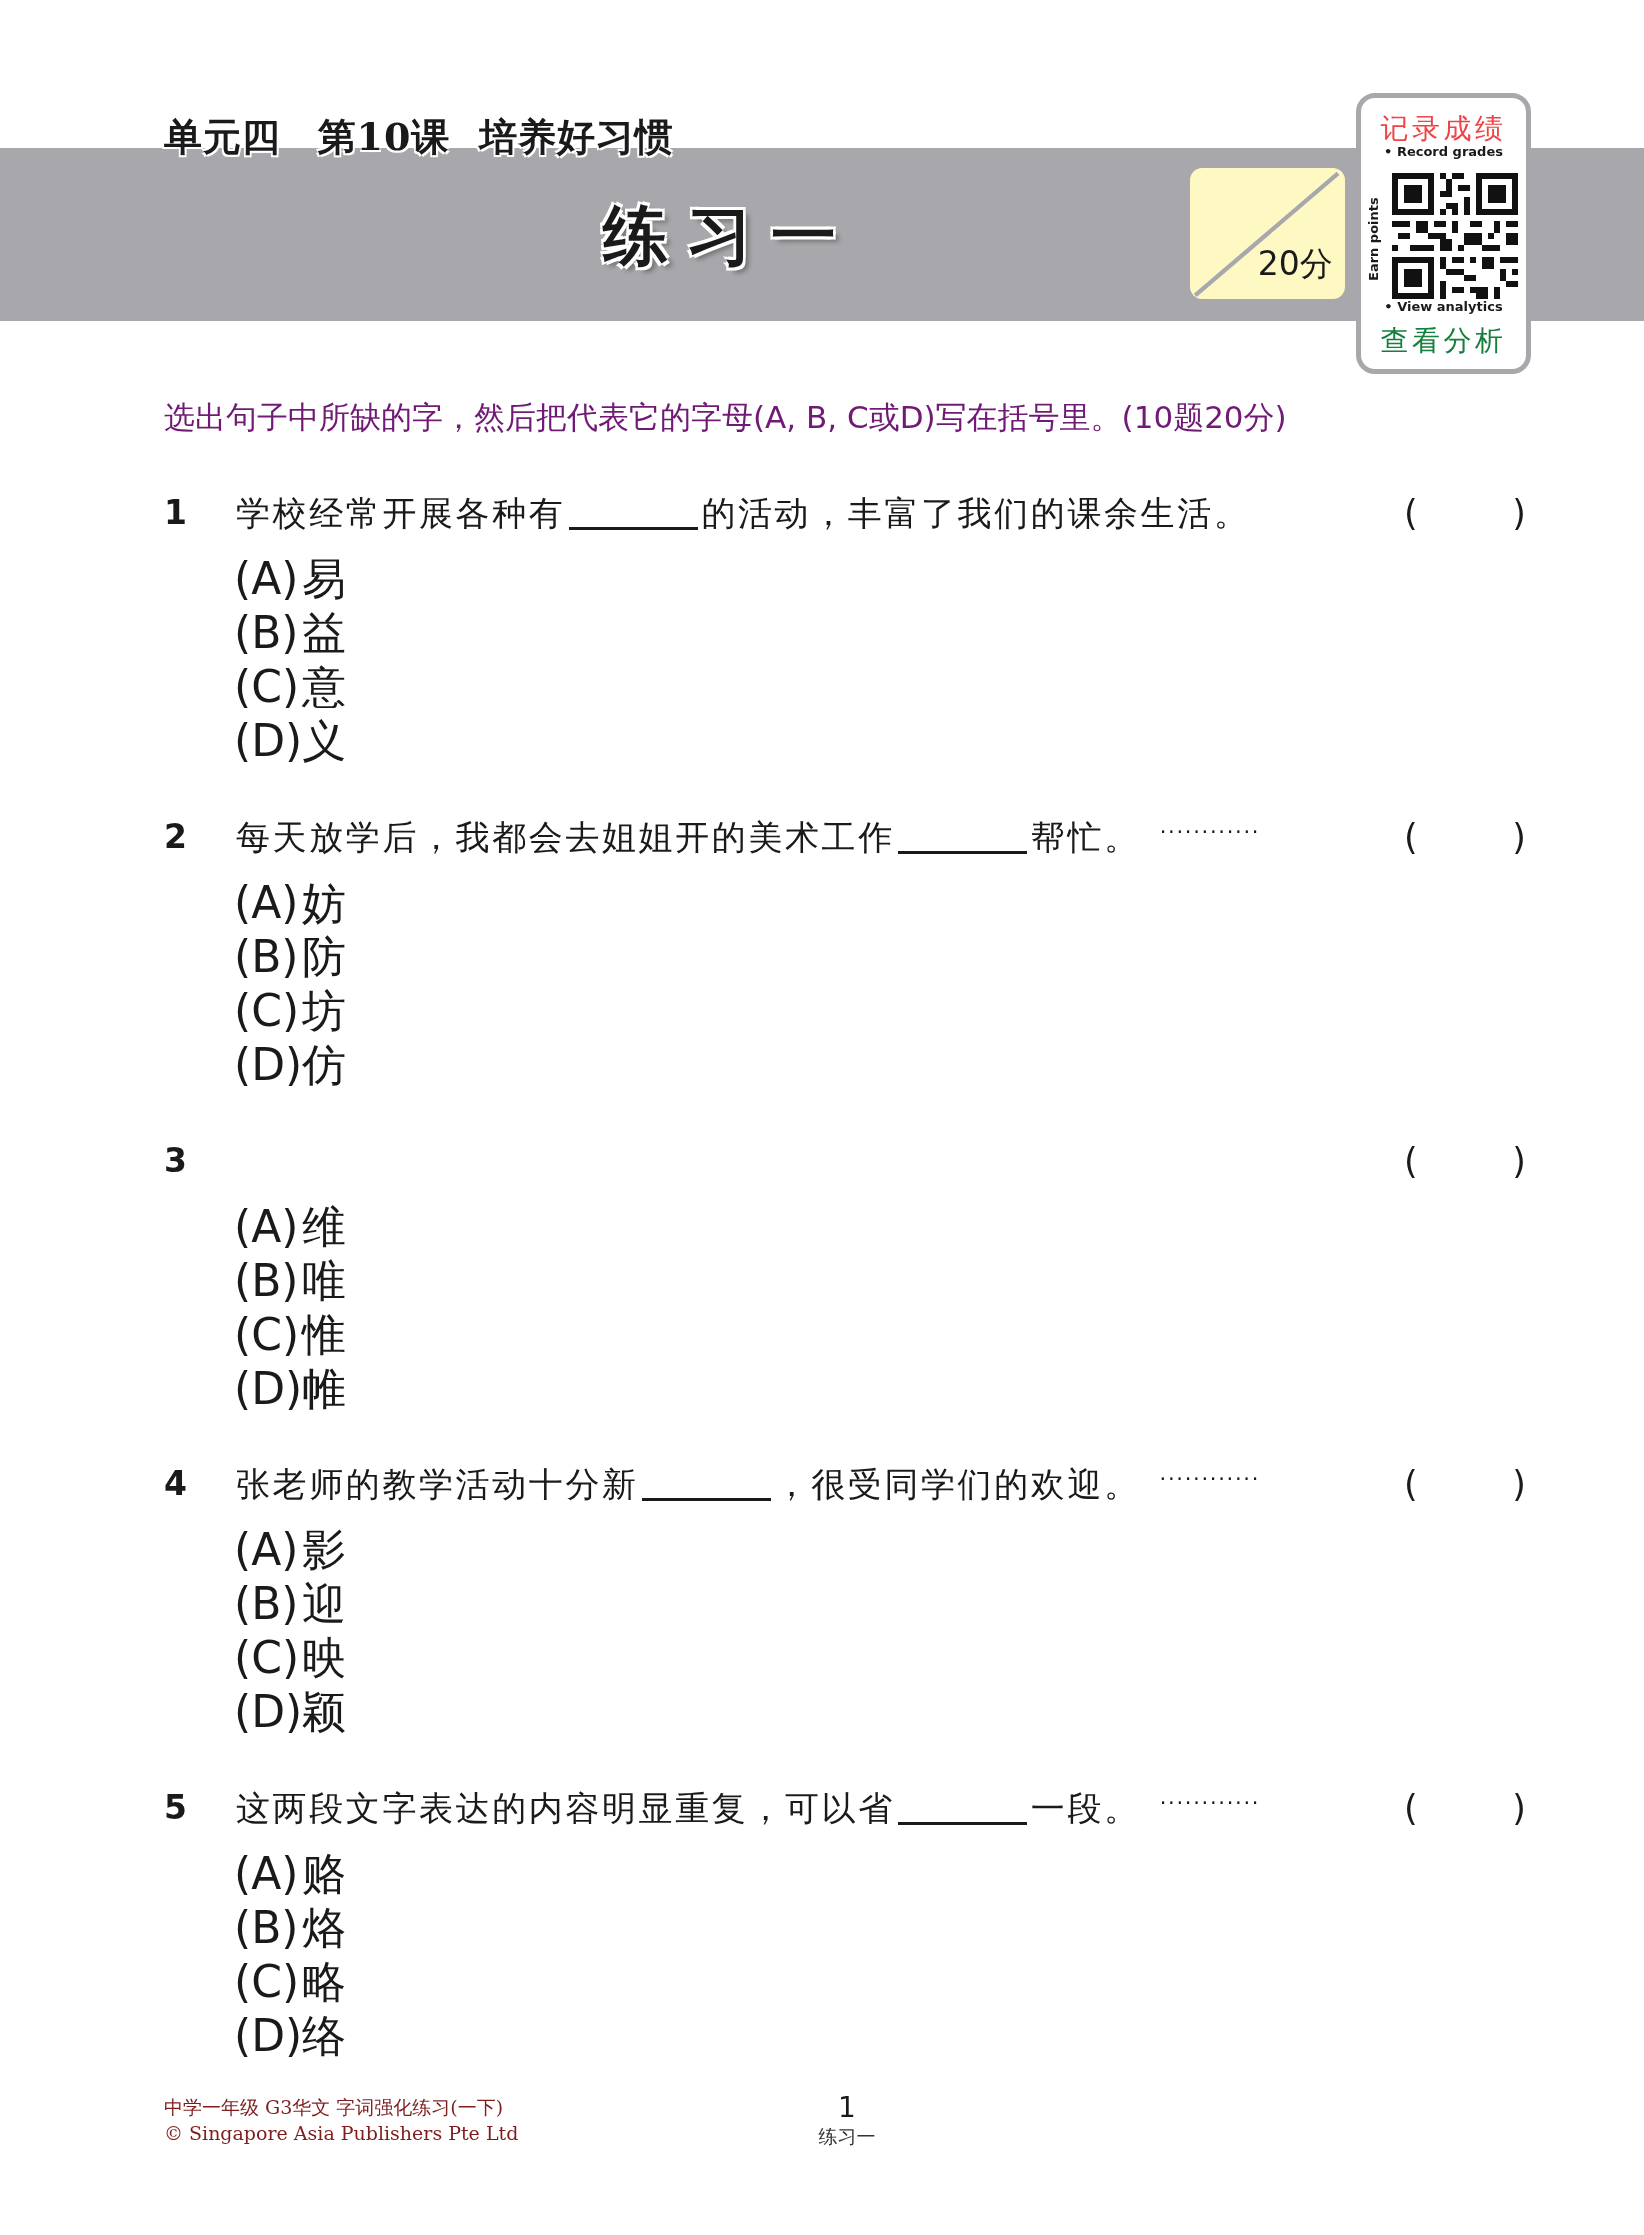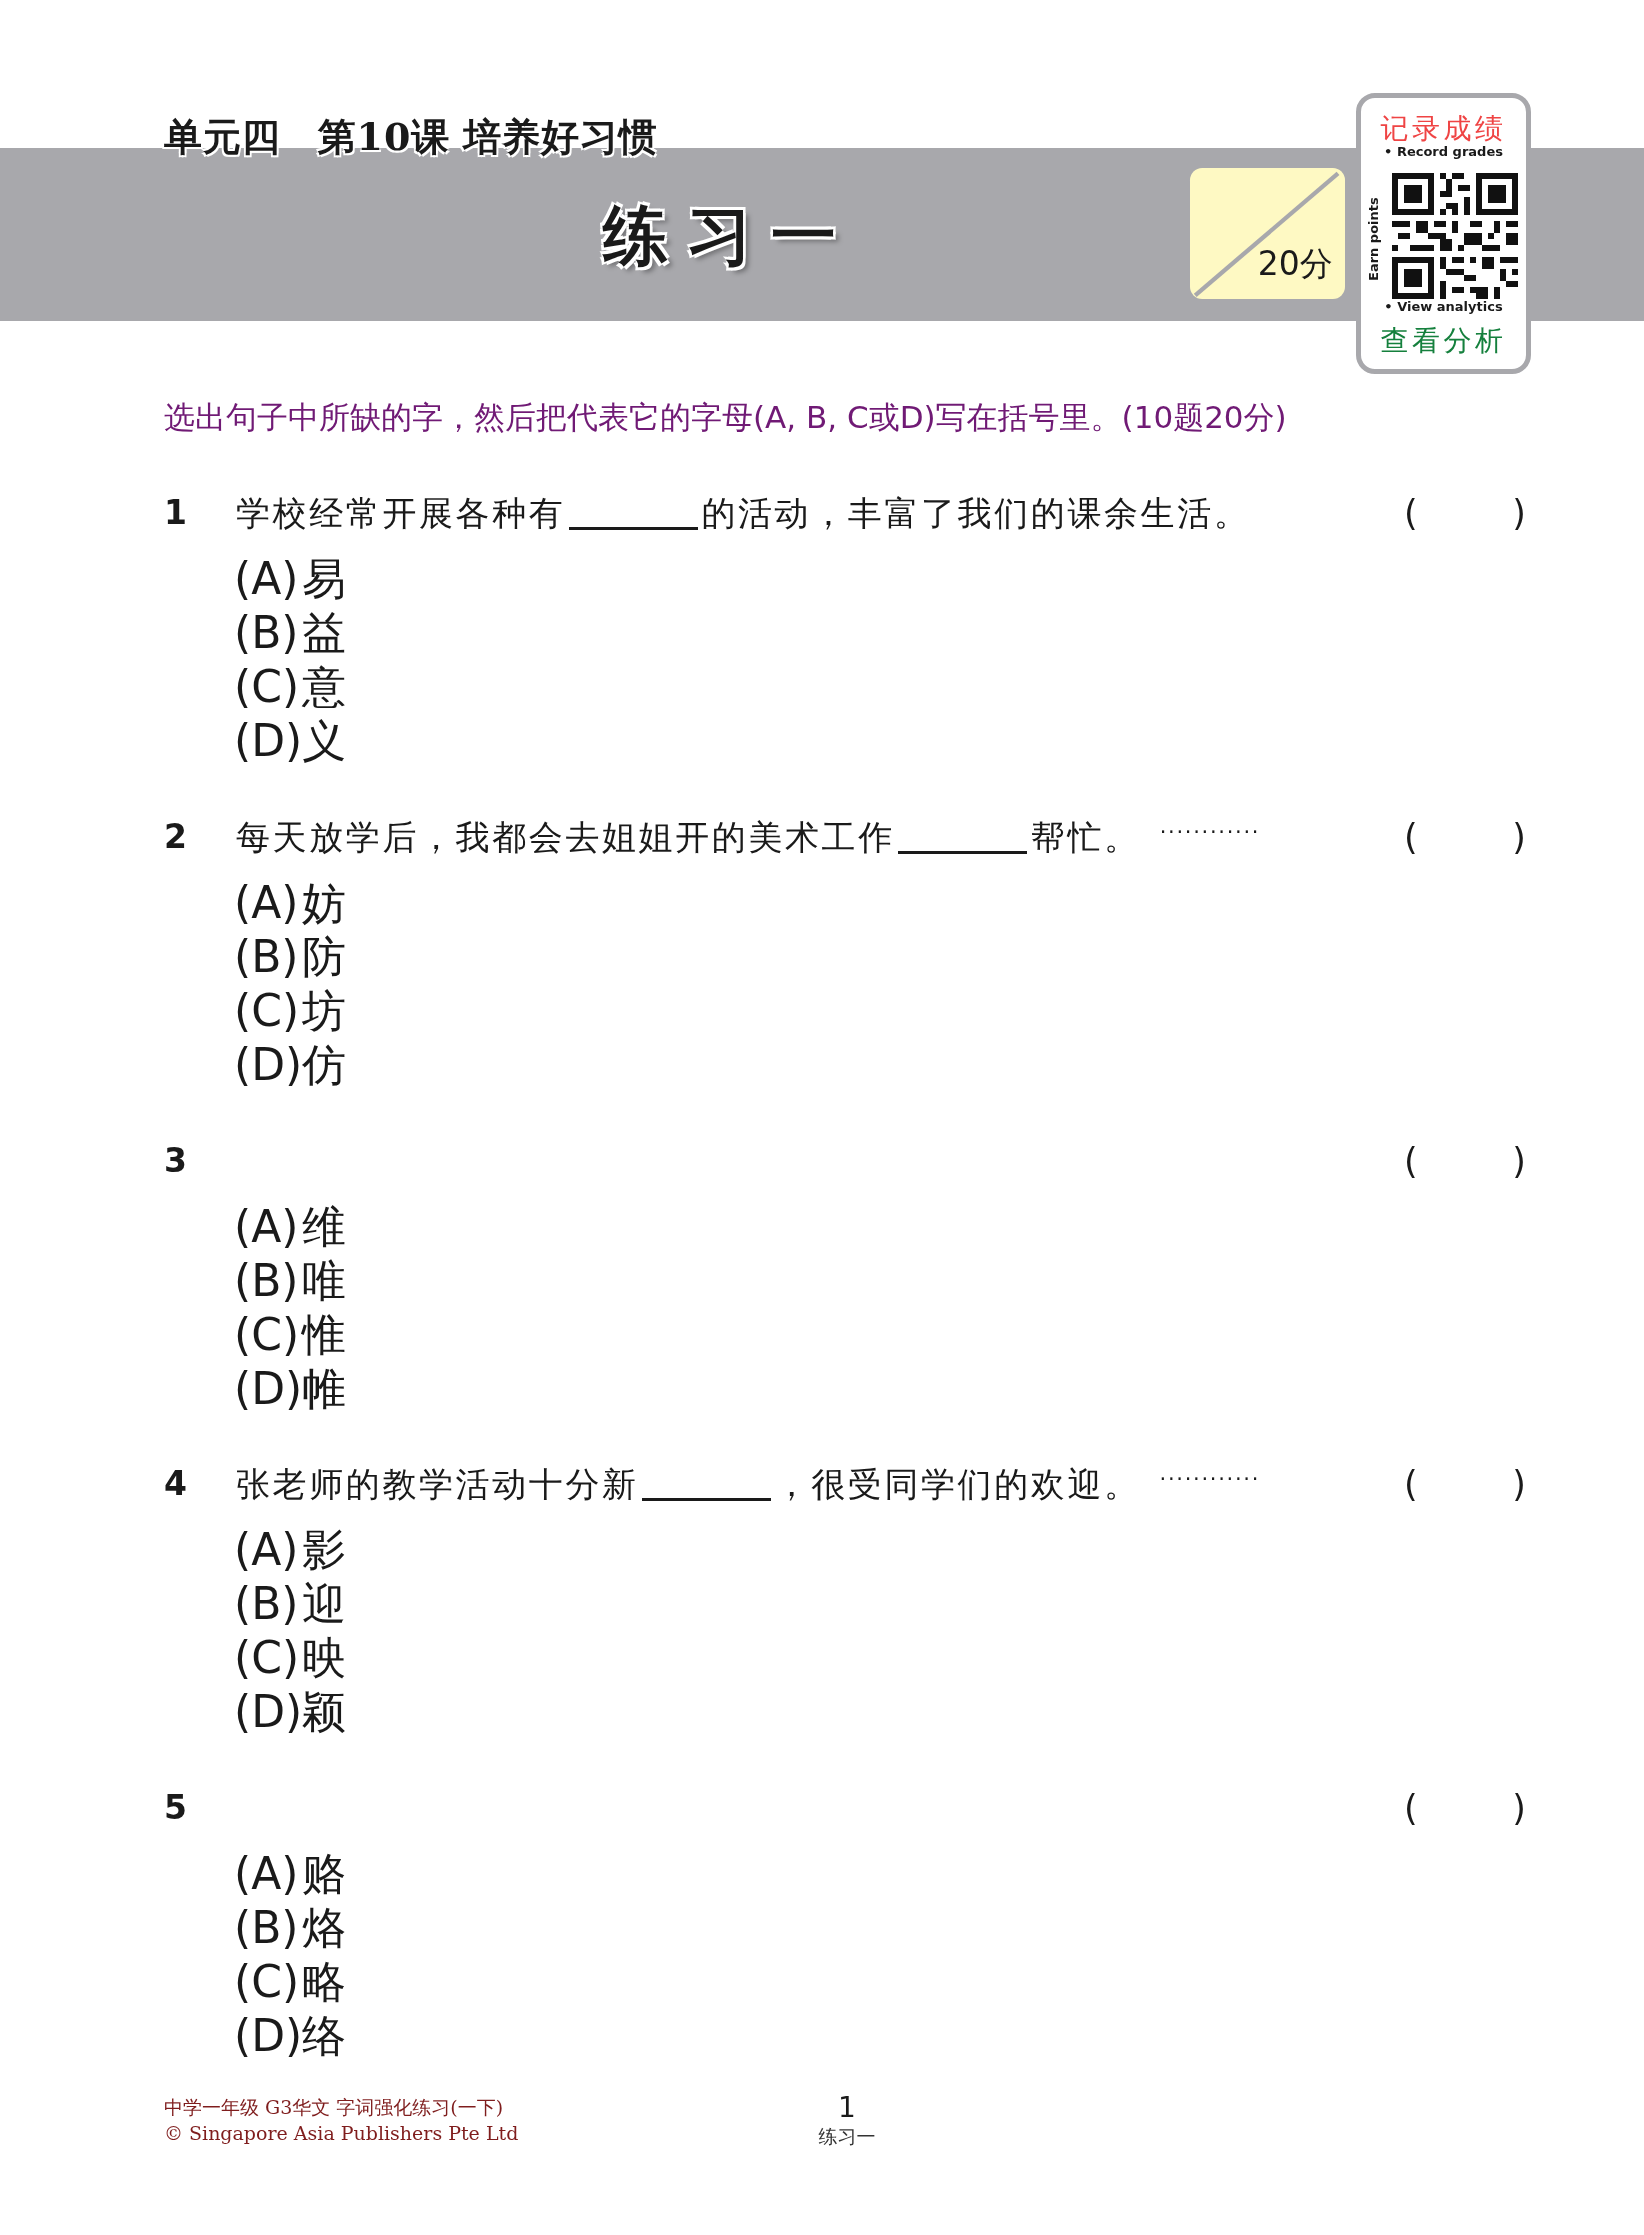--- a/index.html
+++ b/index.html
@@ -62,21 +62,21 @@
   .footer-center { position:absolute; left:786px; top:2092px; width:122px; text-align:center; }
   .page-num { font-family:"DejaVu Sans", sans-serif; font-size:28px; line-height:31px; }
   .page-label { font-size:19px; line-height:26px; color:#333; }
 </style>
 </head>
 <body>
 
 <div class="band"></div>
 
 <div class="breadcrumb">
-  <span>单元四</span><span style="margin-right:13px">第10课</span><span>培养好习惯</span>
+  <span>单元四</span><span style="margin-right:29px">第10课</span><span>培养好习惯</span>
 </div>
 
 <div class="page-title">练习一</div>
 
 <div class="score-box">
   <svg width="155" height="131" viewBox="0 0 178 150">
     <line x1="170" y1="6" x2="6" y2="146" stroke="#a8a8ac" stroke-width="5"></line>
   </svg>
   <div class="score-text">20分</div>
 </div>
@@ -210,20 +210,21 @@
     <div class="option"><span class="opt-label">(A)</span><span class="opt-char">影</span></div>
     <div class="option"><span class="opt-label">(B)</span><span class="opt-char">迎</span></div>
     <div class="option"><span class="opt-label">(C)</span><span class="opt-char">映</span></div>
     <div class="option"><span class="opt-label">(D)</span><span class="opt-char">颖</span></div>
   </div>
 </div>
 
 <div class="question" style="top:1782px">
   <div class="q-line">
     <span class="q-num">5</span>
+    <span class="q-text"><span>这两段文字表达的内容明显重复，可以省</span><span class="blank"></span><span>一段。</span><span class="leader">············</span></span>
     <span class="answer-paren">
         <span>(</span>
         <span>)</span>
       </span>
   </div>
   <div class="options">
     <div class="option"><span class="opt-label">(A)</span><span class="opt-char">赂</span></div>
     <div class="option"><span class="opt-label">(B)</span><span class="opt-char">烙</span></div>
     <div class="option"><span class="opt-label">(C)</span><span class="opt-char">略</span></div>
     <div class="option"><span class="opt-label">(D)</span><span class="opt-char">络</span></div>

